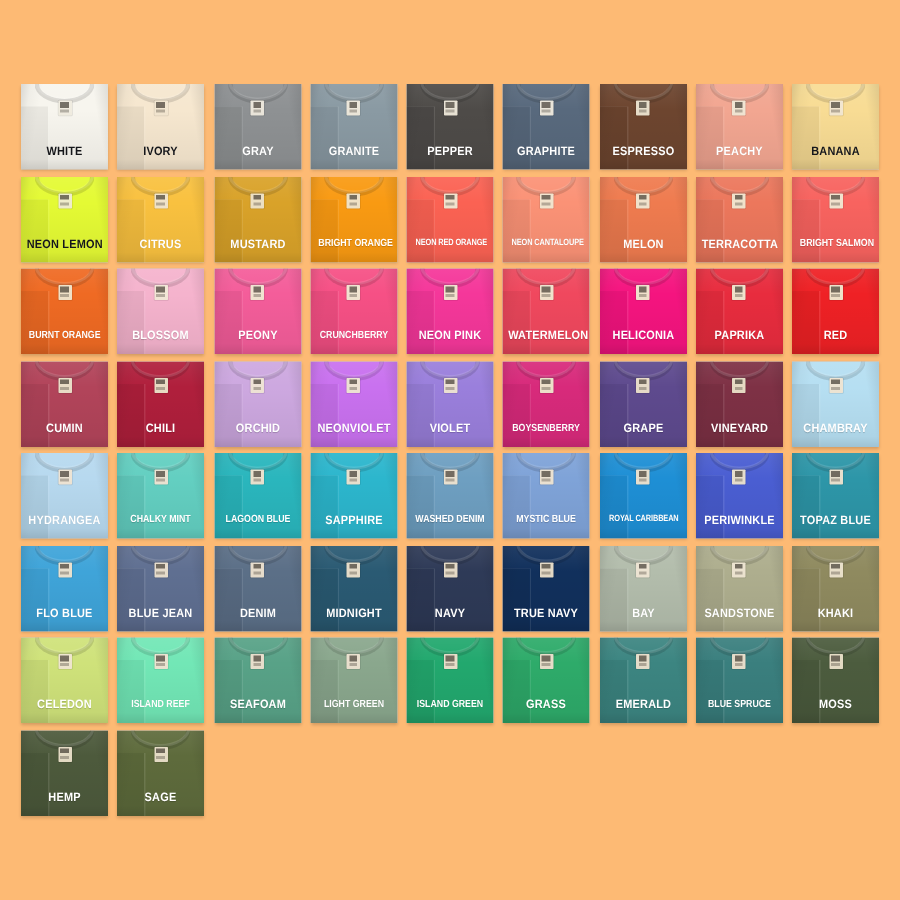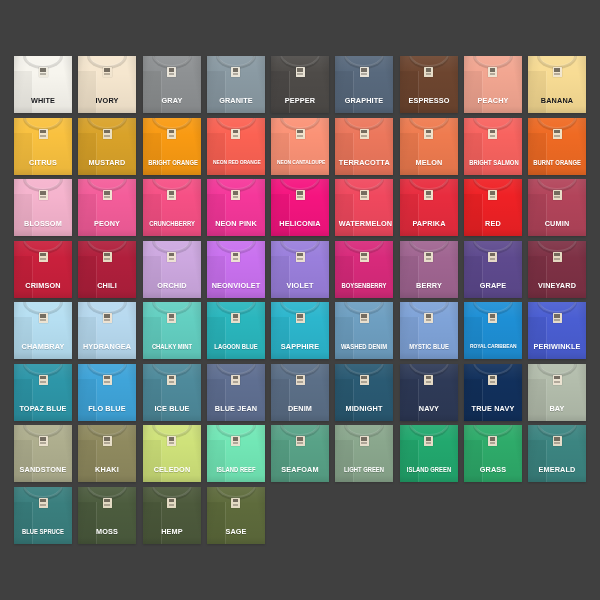--- a/index.html
+++ b/index.html
@@ -157,21 +157,21 @@
   .tee-label.dark {
     color: #15161a;
     text-shadow: 0 0.5px 0.5px rgba(255,255,255,0.18);
   }
   .tee-label.len-long  { font-size: 6.9px; letter-spacing: 0px; transform: scaleX(0.85); }
   .tee-label.len-xlong { font-size: 6.0px; letter-spacing: -0.1px; transform: scaleX(0.82); }
 </style>
 </head>
 <body style="background: rgb(220, 220, 220);">
 
-<div id="swatch-chart" style="background: #404040;">
+<div id="swatch-chart" style="background: #fdba74;">
   <div id="swatch-grid" style="grid-template-columns: repeat(9, 58px); grid-template-rows: repeat(8, 57px);">
       <div class="tee" title="WHITE" style="--c: #f7f5ee; --tag: #f0ece0;">
         <div class="tee-body"></div>
         <div class="tee-fold"></div>
         <div class="tee-collar"></div>
         <div class="tee-collar-hi"></div>
         <div class="tee-tag"></div>
         <div class="tee-shade"></div>
         <div class="tee-label dark">WHITE</div>
       </div>
@@ -240,20 +240,29 @@
       </div>
       <div class="tee" title="BANANA" style="--c: #f8dc94; --tag: #f2e6cf;">
         <div class="tee-body"></div>
         <div class="tee-fold"></div>
         <div class="tee-collar"></div>
         <div class="tee-collar-hi"></div>
         <div class="tee-tag"></div>
         <div class="tee-shade"></div>
         <div class="tee-label dark">BANANA</div>
       </div>
+      <div class="tee" title="NEON LEMON" style="--c: #e4fa34; --tag: #eeeccb;">
+        <div class="tee-body"></div>
+        <div class="tee-fold"></div>
+        <div class="tee-collar"></div>
+        <div class="tee-collar-hi"></div>
+        <div class="tee-tag"></div>
+        <div class="tee-shade"></div>
+        <div class="tee-label dark">NEON LEMON</div>
+      </div>
       <div class="tee" title="CITRUS" style="--c: #f9c13f; --tag: #f0e3c9;">
         <div class="tee-body"></div>
         <div class="tee-fold"></div>
         <div class="tee-collar"></div>
         <div class="tee-collar-hi"></div>
         <div class="tee-tag"></div>
         <div class="tee-shade"></div>
         <div class="tee-label">CITRUS</div>
       </div>
       <div class="tee" title="MUSTARD" style="--c: #d9a229; --tag: #ecdfc3;">
@@ -285,38 +294,38 @@
       </div>
       <div class="tee" title="NEON CANTALOUPE" style="--c: #fb9276; --tag: #f1e3cd;">
         <div class="tee-body"></div>
         <div class="tee-fold"></div>
         <div class="tee-collar"></div>
         <div class="tee-collar-hi"></div>
         <div class="tee-tag"></div>
         <div class="tee-shade"></div>
         <div class="tee-label len-xlong">NEON CANTALOUPE</div>
       </div>
+      <div class="tee" title="MELON" style="--c: #ef7b4f; --tag: #f0e2cb;">
+        <div class="tee-body"></div>
+        <div class="tee-fold"></div>
+        <div class="tee-collar"></div>
+        <div class="tee-collar-hi"></div>
+        <div class="tee-tag"></div>
+        <div class="tee-shade"></div>
+        <div class="tee-label">MELON</div>
+      </div>
       <div class="tee" title="TERRACOTTA" style="--c: #ec775c; --tag: #f0e2cb;">
         <div class="tee-body"></div>
         <div class="tee-fold"></div>
         <div class="tee-collar"></div>
         <div class="tee-collar-hi"></div>
         <div class="tee-tag"></div>
         <div class="tee-shade"></div>
         <div class="tee-label">TERRACOTTA</div>
       </div>
-      <div class="tee" title="MELON" style="--c: #ef7b4f; --tag: #f0e2cb;">
-        <div class="tee-body"></div>
-        <div class="tee-fold"></div>
-        <div class="tee-collar"></div>
-        <div class="tee-collar-hi"></div>
-        <div class="tee-tag"></div>
-        <div class="tee-shade"></div>
-        <div class="tee-label">MELON</div>
-      </div>
       <div class="tee" title="BRIGHT SALMON" style="--c: #f8635f; --tag: #f1e2cd;">
         <div class="tee-body"></div>
         <div class="tee-fold"></div>
         <div class="tee-collar"></div>
         <div class="tee-collar-hi"></div>
         <div class="tee-tag"></div>
         <div class="tee-shade"></div>
         <div class="tee-label len-long">BRIGHT SALMON</div>
       </div>
       <div class="tee" title="BURNT ORANGE" style="--c: #ef6a23; --tag: #f0e1c6;">
@@ -357,38 +366,38 @@
       </div>
       <div class="tee" title="NEON PINK" style="--c: #f5379a; --tag: #f1e2ce;">
         <div class="tee-body"></div>
         <div class="tee-fold"></div>
         <div class="tee-collar"></div>
         <div class="tee-collar-hi"></div>
         <div class="tee-tag"></div>
         <div class="tee-shade"></div>
         <div class="tee-label">NEON PINK</div>
       </div>
+      <div class="tee" title="WATERMELON" style="--c: #f0485e; --tag: #f0e2cc;">
+        <div class="tee-body"></div>
+        <div class="tee-fold"></div>
+        <div class="tee-collar"></div>
+        <div class="tee-collar-hi"></div>
+        <div class="tee-tag"></div>
+        <div class="tee-shade"></div>
+        <div class="tee-label">WATERMELON</div>
+      </div>
       <div class="tee" title="HELICONIA" style="--c: #f5147f; --tag: #f0e1cc;">
         <div class="tee-body"></div>
         <div class="tee-fold"></div>
         <div class="tee-collar"></div>
         <div class="tee-collar-hi"></div>
         <div class="tee-tag"></div>
         <div class="tee-shade"></div>
         <div class="tee-label">HELICONIA</div>
       </div>
-      <div class="tee" title="WATERMELON" style="--c: #f0485e; --tag: #f0e2cc;">
-        <div class="tee-body"></div>
-        <div class="tee-fold"></div>
-        <div class="tee-collar"></div>
-        <div class="tee-collar-hi"></div>
-        <div class="tee-tag"></div>
-        <div class="tee-shade"></div>
-        <div class="tee-label">WATERMELON</div>
-      </div>
       <div class="tee" title="PAPRIKA" style="--c: #e82c3e; --tag: #efe1ca;">
         <div class="tee-body"></div>
         <div class="tee-fold"></div>
         <div class="tee-collar"></div>
         <div class="tee-collar-hi"></div>
         <div class="tee-tag"></div>
         <div class="tee-shade"></div>
         <div class="tee-label">PAPRIKA</div>
       </div>
       <div class="tee" title="RED" style="--c: #ef2125; --tag: #efe1c8;">
@@ -402,29 +411,20 @@
       </div>
       <div class="tee" title="CUMIN" style="--c: #b2445a; --tag: #e9dcc6;">
         <div class="tee-body"></div>
         <div class="tee-fold"></div>
         <div class="tee-collar"></div>
         <div class="tee-collar-hi"></div>
         <div class="tee-tag"></div>
         <div class="tee-shade"></div>
         <div class="tee-label">CUMIN</div>
       </div>
-      <div class="tee" title="CRIMSON" style="--c: #c9203c; --tag: #ebddc5;">
-        <div class="tee-body"></div>
-        <div class="tee-fold"></div>
-        <div class="tee-collar"></div>
-        <div class="tee-collar-hi"></div>
-        <div class="tee-tag"></div>
-        <div class="tee-shade"></div>
-        <div class="tee-label">CRIMSON</div>
-      </div>
       <div class="tee" title="CHILI" style="--c: #b01f3c; --tag: #e8dbc3;">
         <div class="tee-body"></div>
         <div class="tee-fold"></div>
         <div class="tee-collar"></div>
         <div class="tee-collar-hi"></div>
         <div class="tee-tag"></div>
         <div class="tee-shade"></div>
         <div class="tee-label">CHILI</div>
       </div>
       <div class="tee" title="ORCHID" style="--c: #cda8e0; --tag: #eee2d5;">
@@ -456,29 +456,20 @@
       </div>
       <div class="tee" title="BOYSENBERRY" style="--c: #d82a7b; --tag: #eddfc9;">
         <div class="tee-body"></div>
         <div class="tee-fold"></div>
         <div class="tee-collar"></div>
         <div class="tee-collar-hi"></div>
         <div class="tee-tag"></div>
         <div class="tee-shade"></div>
         <div class="tee-label len-long">BOYSENBERRY</div>
       </div>
-      <div class="tee" title="BERRY" style="--c: #a06591; --tag: #e9ddcc;">
-        <div class="tee-body"></div>
-        <div class="tee-fold"></div>
-        <div class="tee-collar"></div>
-        <div class="tee-collar-hi"></div>
-        <div class="tee-tag"></div>
-        <div class="tee-shade"></div>
-        <div class="tee-label">BERRY</div>
-      </div>
       <div class="tee" title="GRAPE" style="--c: #5e4a8e; --tag: #e6dac8;">
         <div class="tee-body"></div>
         <div class="tee-fold"></div>
         <div class="tee-collar"></div>
         <div class="tee-collar-hi"></div>
         <div class="tee-tag"></div>
         <div class="tee-shade"></div>
         <div class="tee-label">GRAPE</div>
       </div>
       <div class="tee" title="VINEYARD" style="--c: #7e3145; --tag: #e5d9c2;">
@@ -581,29 +572,20 @@
         <div class="tee-label">TOPAZ BLUE</div>
       </div>
       <div class="tee" title="FLO BLUE" style="--c: #3fa4d9; --tag: #e8e0ce;">
         <div class="tee-body"></div>
         <div class="tee-fold"></div>
         <div class="tee-collar"></div>
         <div class="tee-collar-hi"></div>
         <div class="tee-tag"></div>
         <div class="tee-shade"></div>
         <div class="tee-label">FLO BLUE</div>
-      </div>
-      <div class="tee" title="ICE BLUE" style="--c: #4e8a9b; --tag: #e7dfcc;">
-        <div class="tee-body"></div>
-        <div class="tee-fold"></div>
-        <div class="tee-collar"></div>
-        <div class="tee-collar-hi"></div>
-        <div class="tee-tag"></div>
-        <div class="tee-shade"></div>
-        <div class="tee-label">ICE BLUE</div>
       </div>
       <div class="tee" title="BLUE JEAN" style="--c: #5f6f91; --tag: #e6dccb;">
         <div class="tee-body"></div>
         <div class="tee-fold"></div>
         <div class="tee-collar"></div>
         <div class="tee-collar-hi"></div>
         <div class="tee-tag"></div>
         <div class="tee-shade"></div>
         <div class="tee-label">BLUE JEAN</div>
       </div>

